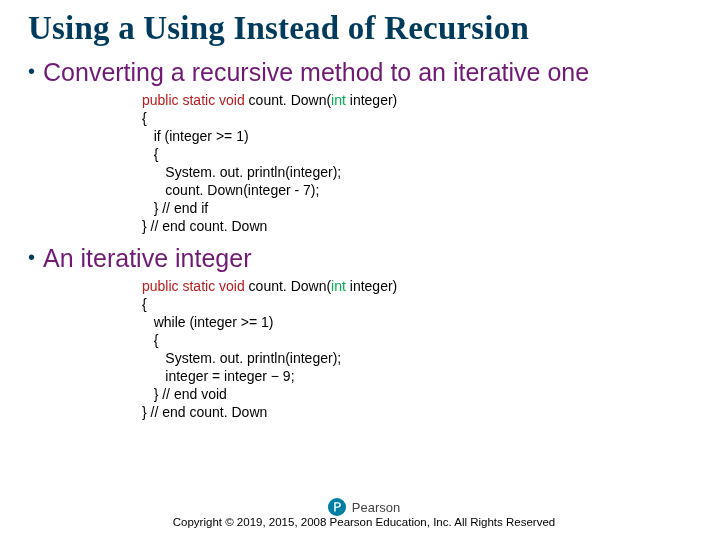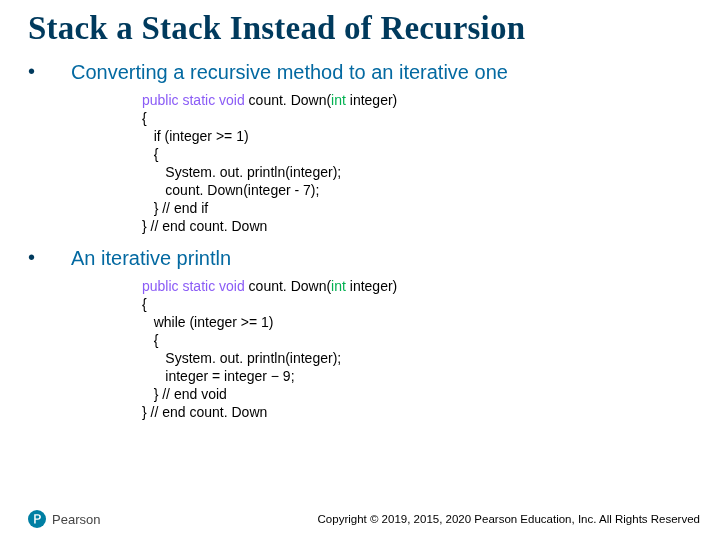--- a/index.html
+++ b/index.html
@@ -28,96 +28,96 @@
     align-items: flex-start;
     margin-bottom: 6px;
   }
   .bullet {
     color: #003a5d;
     font-size: 20px;
     line-height: 24px;
     margin-right: 8px;
   }
   .bullet-text {
-    font-size: 20px;
-    color: #0369a1;
+    font-size: 25px;
+    color: #701a75;
     line-height: 26px;
-    margin-left: 28px;
   }
   .code {
     font-family: Arial, Helvetica, sans-serif;
     font-size: 14px;
     line-height: 18px;
     color: #000;
     margin-left: 114px;
     margin-bottom: 10px;
     white-space: pre;
   }
-  .kw { color: #8b5cf6; }
+  .kw { color: #b91c1c; }
   .ty { color: #00b050; }
   .footer {
     position: absolute;
     bottom: 12px;
     left: 28px;
     right: 20px;
     display: flex;
     align-items: center;
     justify-content: space-between;
+    flex-direction: column;
   }
   .brand {
     display: flex;
     align-items: center;
     gap: 6px;
   }
   .brand-name {
     font-size: 13px;
     color: #444;
   }
   .copyright {
     font-size: 11.5px;
     color: #000;
   }
 </style>
 </head>
 <body>
 
 <div class="slide">
-  <h1 class="title">Stack a Stack Instead of Recursion</h1>
+  <h1 class="title">Using a Using Instead of Recursion</h1>
 
   <div class="bullet-row">
     <span class="bullet">•</span>
     <span class="bullet-text">Converting a recursive method to an iterative one</span>
   </div>
 
   <div class="code"><span class="kw">public static void</span><span> count. Down(</span><span class="ty">int</span><span> integer)</span>
 <span>{</span>
 <span>   if (integer &gt;= 1)</span>
 <span>   {</span>
 <span>      System. out. println(integer);</span>
 <span>      count. Down(integer - 7);</span>
 <span>   } // end if</span>
 <span>} // end count. Down</span></div>
 
   <div class="bullet-row">
     <span class="bullet">•</span>
-    <span class="bullet-text">An iterative println</span>
+    <span class="bullet-text">An iterative integer</span>
   </div>
 
   <div class="code"><span class="kw">public static void</span><span> count. Down(</span><span class="ty">int</span><span> integer)</span>
 <span>{</span>
 <span>   while (integer &gt;= 1)</span>
 <span>   {</span>
 <span>      System. out. println(integer);</span>
 <span>      integer = integer − 9;</span>
 <span>   } // end void</span>
 <span>} // end count. Down</span></div>
 </div>
 
 <div class="footer">
   <div class="brand">
     <svg width="18" height="18" viewBox="0 0 18 18">
       <circle cx="9" cy="9" r="9" fill="#007fa3"></circle>
       <path d="M6.2 4.2 h3.6 c1.9 0 3.1 1.1 3.1 2.7 c0 1.6 -1.2 2.8 -3.1 2.8 h-2.1 v3.9 h-1.5 z M7.7 8.4 h2.0 c1.0 0 1.6 -0.6 1.6 -1.5 c0 -0.9 -0.6 -1.4 -1.6 -1.4 h-2.0 z" fill="#fff"></path>
     </svg>
     <span class="brand-name">Pearson</span>
   </div>
-  <div class="copyright">Copyright © 2019, 2015, 2020 Pearson Education, Inc. All Rights Reserved</div>
+  <div class="copyright">Copyright © 2019, 2015, 2008 Pearson Education, Inc. All Rights Reserved</div>
 </div>
 
 </body></html>

